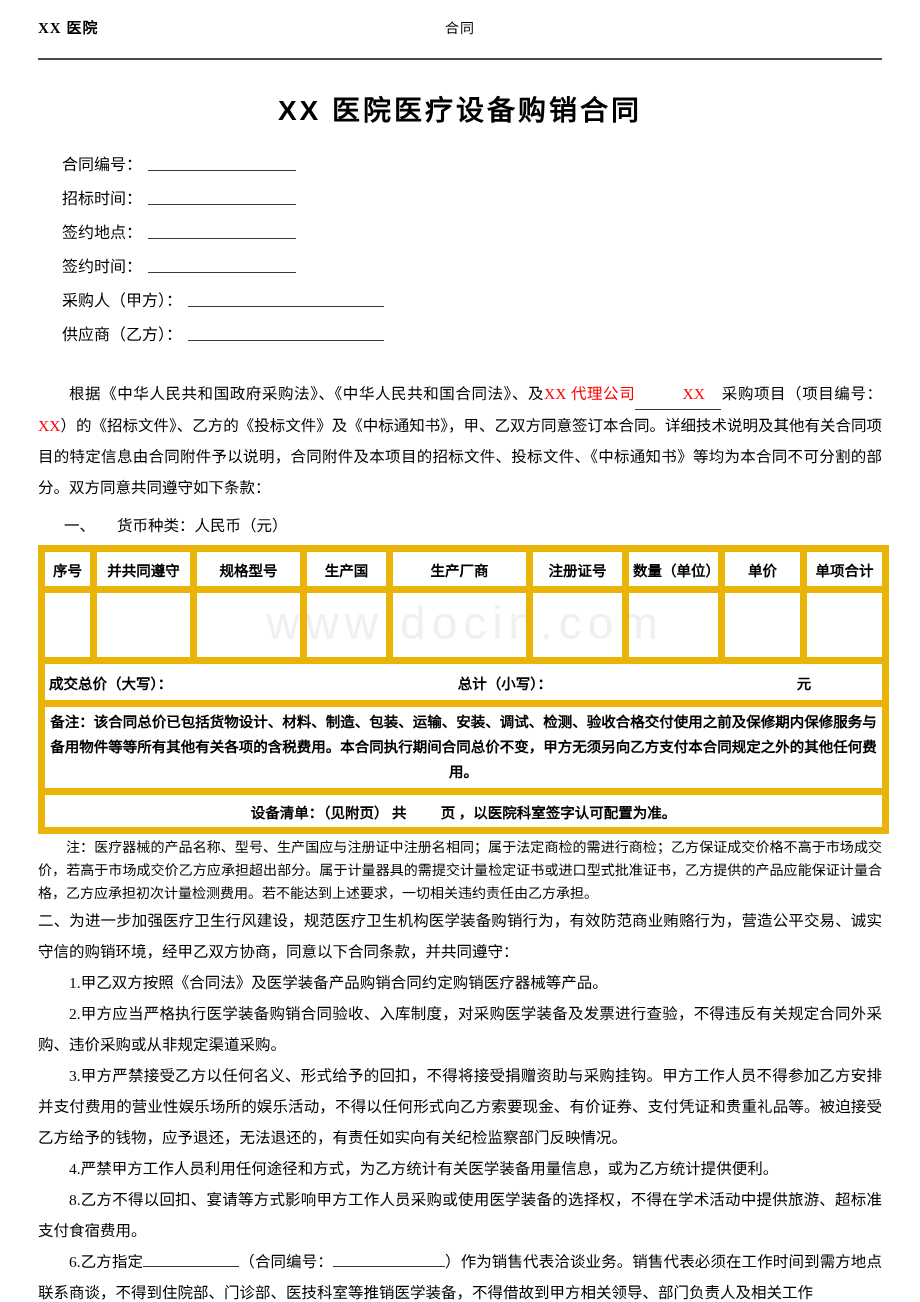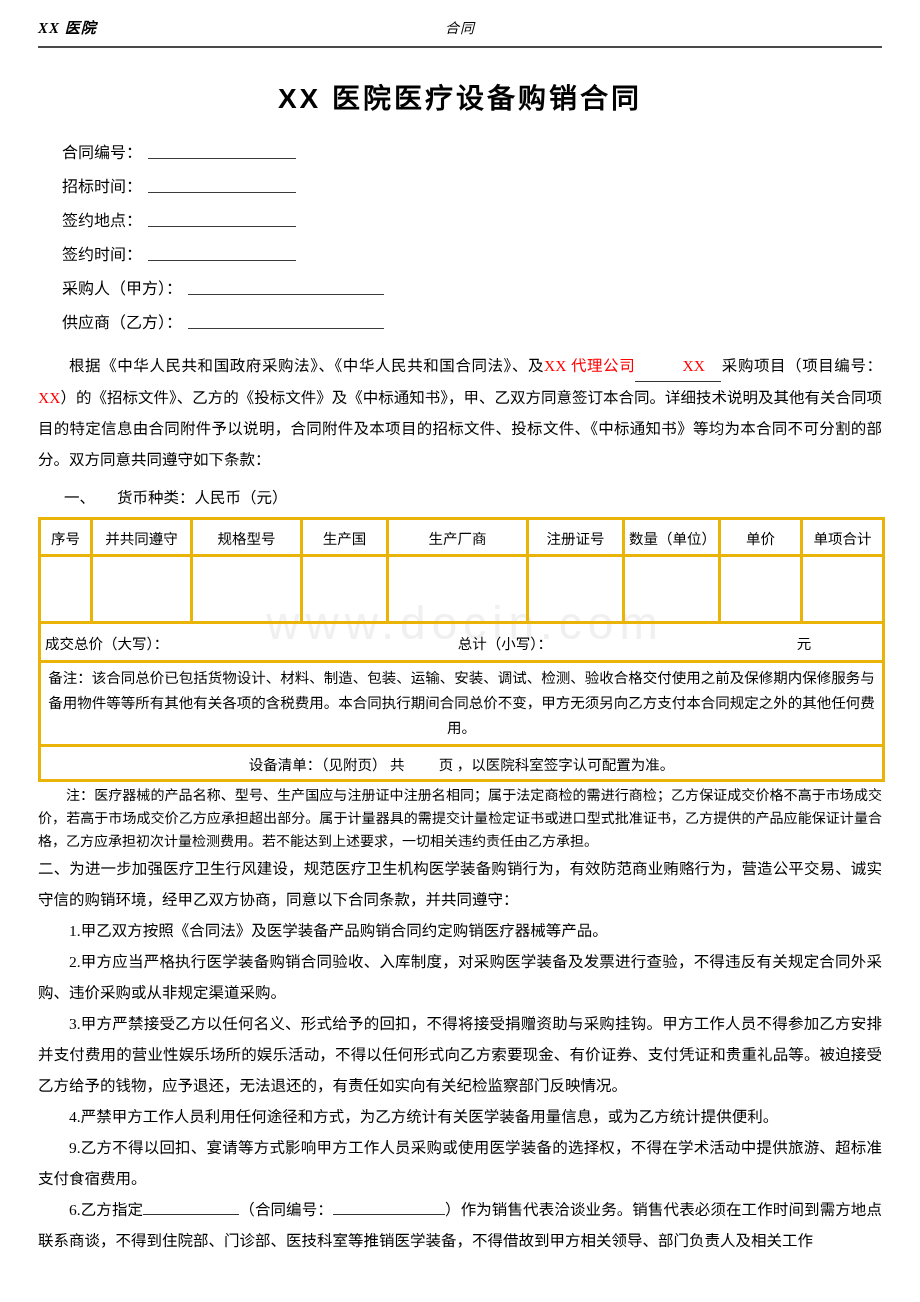--- a/index.html
+++ b/index.html
@@ -39,23 +39,22 @@
     z-index: 0;
     user-select: none;
   }
 
   .layer { position: relative; z-index: 2; }
 
   
   .doc-header {
     position: relative;
     margin: 0 38px;
-    padding-top: 16px;
+    padding-top: 28px;
     height: 30px;
-    font-style: italic;
   }
   .doc-header .hdr-left {
     position: absolute;
     left: 0;
     top: 16px;
     font-family: "Liberation Serif", serif;
     font-weight: bold;
     font-size: 15px;
     letter-spacing: 1px;
   }
@@ -110,21 +109,21 @@
     margin: 0 38px;
   }
   p.body {
     margin: 0 0 0 0;
     font-size: 15.5px;
     line-height: 31px;
     text-align: justify;
     text-justify: inter-ideograph;
   }
   p.intro {
-    margin-top: 12px;
+    margin-top: 28px;
     text-indent: 2em;
   }
   .red { color: #ff0000; }
   .inline-blank {
     display: inline-block;
     border-bottom: 1px solid #333;
     text-align: center;
     vertical-align: baseline;
   }
   .ib-xx { width: 86px; }
@@ -141,22 +140,22 @@
 
   
   table.goods {
     width: 844px;
     margin: 2px 0 0 0;
     border-collapse: collapse;
     table-layout: fixed;
   }
   table.goods th,
   table.goods td {
-    border: 3px solid #eab308;
-    font-weight: normal;
+    border: 7px solid #eab308;
+    font-weight: bold;
     font-size: 14.5px;
     text-align: center;
     padding: 3px 4px;
   }
   table.goods th { height: 28px; }
   table.goods td.empty-cell { height: 58px; }
 
   td.total-cell {
     text-align: left;
     padding: 6px 10px;
@@ -319,20 +318,20 @@
       </table>
 
       <p class="small-note">注：医疗器械的产品名称、型号、生产国应与注册证中注册名相同；属于法定商检的需进行商检；乙方保证成交价格不高于市场成交价，若高于市场成交价乙方应承担超出部分。属于计量器具的需提交计量检定证书或进口型式批准证书，乙方提供的产品应能保证计量合格，乙方应承担初次计量检测费用。若不能达到上述要求，一切相关违约责任由乙方承担。</p>
 
       <p class="clause clause-flat">二、为进一步加强医疗卫生行风建设，规范医疗卫生机构医学装备购销行为，有效防范商业贿赂行为，营造公平交易、诚实守信的购销环境，经甲乙双方协商，同意以下合同条款，并共同遵守：</p>
 
       <p class="clause clause-indent">1.甲乙双方按照《合同法》及医学装备产品购销合同约定购销医疗器械等产品。</p>
       <p class="clause clause-indent">2.甲方应当严格执行医学装备购销合同验收、入库制度，对采购医学装备及发票进行查验，不得违反有关规定合同外采购、违价采购或从非规定渠道采购。</p>
       <p class="clause clause-indent">3.甲方严禁接受乙方以任何名义、形式给予的回扣，不得将接受捐赠资助与采购挂钩。甲方工作人员不得参加乙方安排并支付费用的营业性娱乐场所的娱乐活动，不得以任何形式向乙方索要现金、有价证券、支付凭证和贵重礼品等。被迫接受乙方给予的钱物，应予退还，无法退还的，有责任如实向有关纪检监察部门反映情况。</p>
       <p class="clause clause-indent">4.严禁甲方工作人员利用任何途径和方式，为乙方统计有关医学装备用量信息，或为乙方统计提供便利。</p>
-      <p class="clause clause-indent">9.乙方不得以回扣、宴请等方式影响甲方工作人员采购或使用医学装备的选择权，不得在学术活动中提供旅游、超标准支付食宿费用。</p>
+      <p class="clause clause-indent">8.乙方不得以回扣、宴请等方式影响甲方工作人员采购或使用医学装备的选择权，不得在学术活动中提供旅游、超标准支付食宿费用。</p>
 
       <p class="clause clause-indent"><span>6.乙方指定</span><span class="inline-blank ib-name"></span><span>（合同编号：</span><span class="inline-blank ib-tel"></span><span>）</span><span>作为销售代表洽谈业务。销售代表必须在工作时间到需方地点联系商谈，不得到住院部、门诊部、医技科室等推销医学装备，不得借故到甲方相关领导、部门负责人及相关工作</span></p>
 
     </div>
 
   </div>
 </div>
 
 </body></html>

